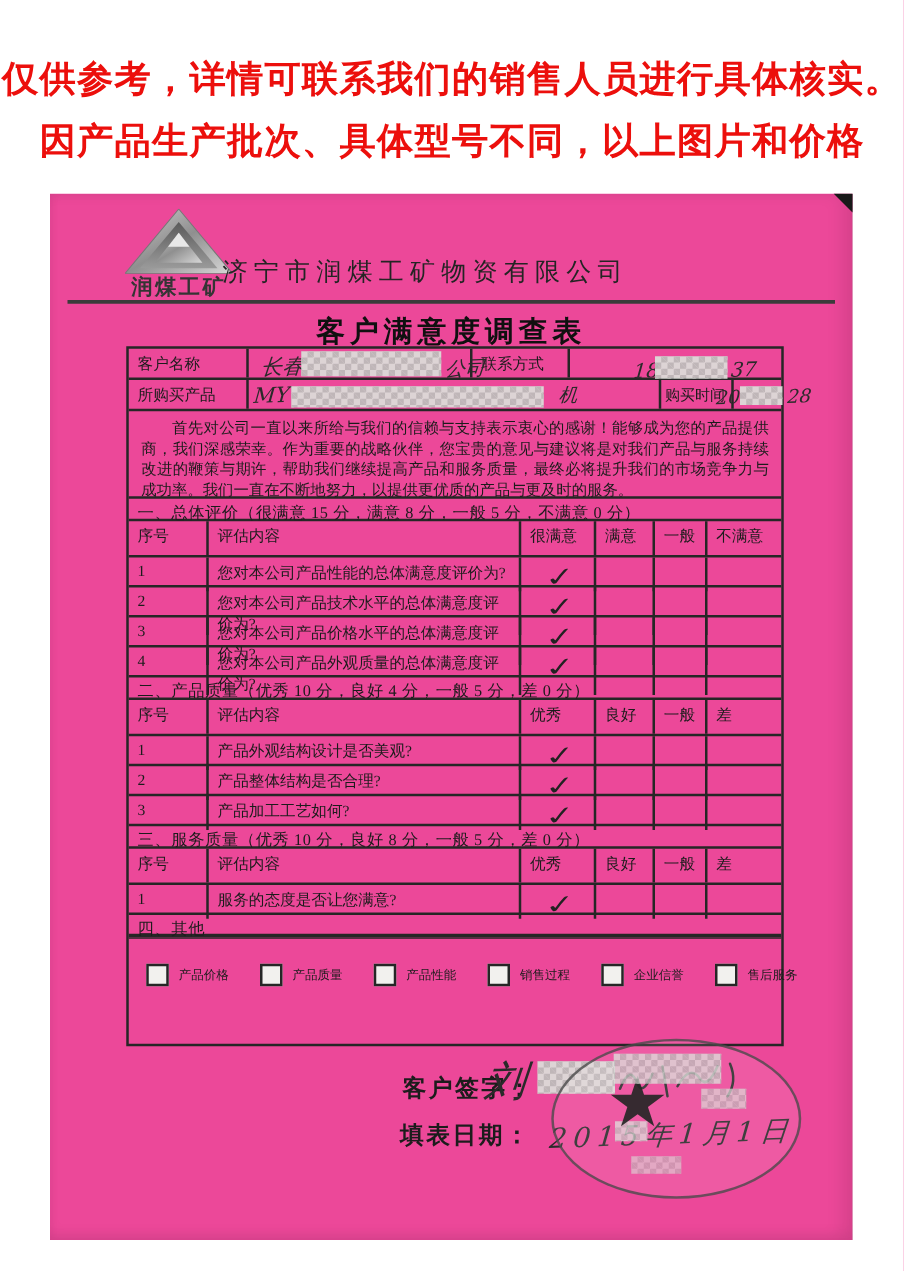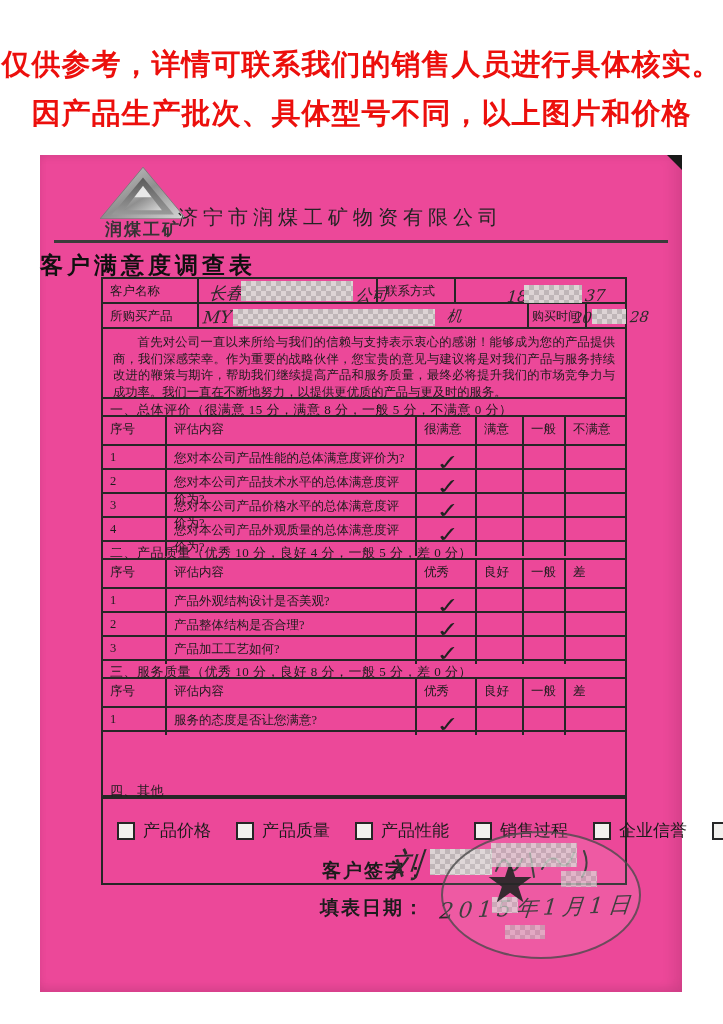--- a/index.html
+++ b/index.html
@@ -19,21 +19,21 @@
     box-shadow:inset -10px 0 12px rgba(0,0,0,.07), inset 0 -6px 9px rgba(0,0,0,.05), inset 2px 2px 6px rgba(0,0,0,.03);
   }
   .corner-wedge{position:absolute;right:0;top:0;width:0;height:0;
     border-top:15px solid #191919;border-left:15px solid transparent;}
   
   .logo{position:absolute;left:60px;top:12px;width:86px;height:52px;}
   .logo-caption{position:absolute;left:50px;top:63px;width:106px;text-align:center;
     font-weight:bold;font-size:17px;letter-spacing:2px;color:#343434;}
   .company-name{position:absolute;left:138px;top:49px;font-size:20px;letter-spacing:5px;color:#242424;white-space:nowrap;}
   .header-rule{position:absolute;left:14px;top:85px;width:614px;height:3px;background:#3b3b3b;}
-  .form-title{position:absolute;left:0;top:95px;width:100%;
+  .form-title{position:absolute;left:0;top:95px;width:100%;text-align:center;
     font-weight:bold;font-size:23px;letter-spacing:4px;color:#101010;}
   
   .table{
     position:absolute;left:61px;top:122px;width:526px;box-sizing:border-box;
     border:2px solid #262626;font-size:12.5px;
   }
   .trow{display:grid;border-bottom:2px solid #262626;box-sizing:border-box;}
   .trow:last-child{border-bottom:none;}
   .cell{border-right:2px solid #262626;box-sizing:border-box;padding:4px 4px 0 7px;overflow:visible;position:relative;}
   .cell:last-child{border-right:none;}
@@ -41,31 +41,31 @@
   .row-info2{grid-template-columns:96px 330px 58px 1fr;height:25px;}
   .row-intro{height:70px;}
   .row-intro .cell{padding:5px 10px 0 10px;line-height:16.5px;font-size:12.3px;text-align:justify;}
   .indent{text-indent:2em;display:block;}
   .row-bar{height:18px;}
   .row-bar .cell{padding-top:2px;font-size:13px;letter-spacing:.5px;}
   .row-head{grid-template-columns:64px 250px 60px 47px 42px 1fr;height:29px;}
   .row-data{grid-template-columns:64px 250px 60px 47px 42px 1fr;height:24px;}
   .row-question{height:85px;border-top:1px solid #262626;}
   .row-question .cell{padding:6px 8px 0 8px;}
-  .bar-heavy{border-bottom-width:3px;margin-top:48px;}
+  .bar-heavy{border-bottom-width:3px;}
   .tight{padding-left:3px;letter-spacing:0;font-size:12px;white-space:nowrap;}
   
   .chk{display:inline-block;font-family:"DejaVu Sans",sans-serif;font-size:19px;color:#222;
     transform:rotate(-9deg) scaleX(1.55);margin:1px 0 0 16px;font-weight:400;}
   
   .opts{display:flex;margin:14px 0 0 6px;align-items:center;}
   .opt{display:flex;align-items:center;margin-right:25px;}
   .opt:last-child{margin-right:16px;align-items:center;}
   .box{width:14px;height:14px;border:2px solid #262626;background:#f2f1ee;margin-right:8px;flex:0 0 auto;}
-  .opt-label{font-size:17px;white-space:nowrap;}
+  .opt-label{font-size:10px;white-space:nowrap;}
   
   .hand{position:absolute;font-style:italic;color:#2a2a2a;transform:skewX(-7deg) rotate(-2deg);
     white-space:nowrap;font-family:"DejaVu Serif",serif;}
   .mosaic{position:absolute;opacity:.95;
     background-image:
       linear-gradient(45deg,#bdbcba 25%,transparent 25%,transparent 75%,#bdbcba 75%),
       linear-gradient(45deg,#bdbcba 25%,#dddcd9 25%,#dddcd9 75%,#bdbcba 75%);
     background-size:10px 10px;background-position:0 0,5px 5px;}
   
   .sig-label{position:absolute;left:282px;top:703px;font-weight:bold;font-size:19px;letter-spacing:2px;}

